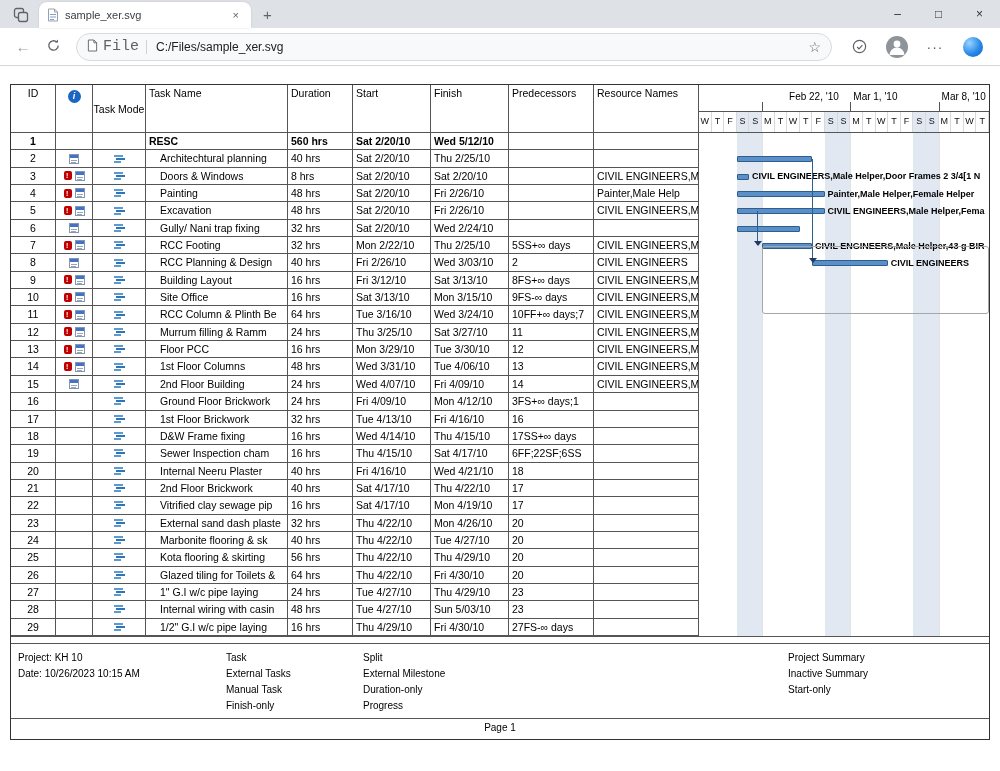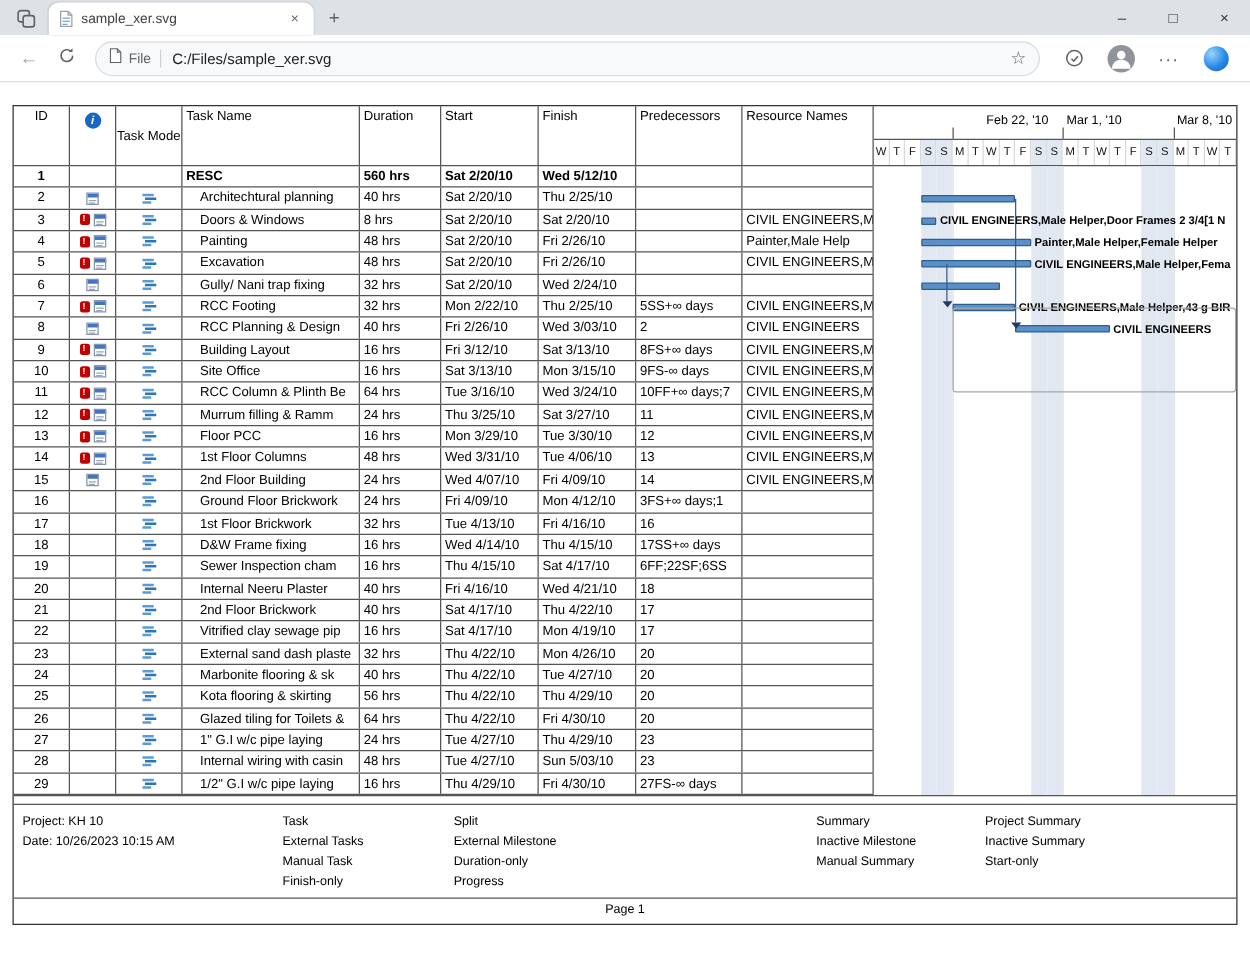--- a/index.html
+++ b/index.html
@@ -14,21 +14,21 @@
   .tab-title{font-size:11px;color:#3c4043;flex:1;overflow:hidden;white-space:nowrap;margin-left:6px;}
   .tab-close{font-size:11px;color:#5f6368;padding:1px 4px;border-radius:4px;cursor:default;}
   .newtab{font-size:15px;color:#5f6368;margin:0 0 5px 12px;}
   .wincontrols{position:absolute;right:0;top:0;height:28px;display:flex;}
   .wincontrols span{width:41px;text-align:center;line-height:28px;font-size:12px;color:#333;}
 
   .addressbar{height:38px;background:#fff;display:flex;align-items:center;border-bottom:1px solid #d7d7d7;box-sizing:border-box;padding:0 8px;}
   .nav-icon{width:30px;text-align:center;font-size:15px;color:#5f6368;}
   .nav-back{color:#9aa0a6;}
   .omnibox{flex:1;height:26px;background:#f8f9fa;border:1px solid #d8dbdf;border-radius:14px;display:flex;align-items:center;padding:0 10px;margin:0 8px;}
-  .scheme{font-size:11px;color:#5f6368;margin:0 7px 0 5px;}
+  .scheme{font-size:15px;color:#5f6368;margin:0 7px 0 5px;font-family:Liberation Mono, monospace;}
   .sep{width:1px;height:14px;background:#cfd3d8;margin-right:9px;}
   .url{font-size:12px;color:#202124;flex:1;white-space:nowrap;overflow:hidden;}
   .star{font-size:14px;color:#5f6368;margin-left:6px;}
   .ricon{width:38px;text-align:center;display:flex;justify-content:center;align-items:center;}
   .dots{font-size:14px;color:#5f6368;letter-spacing:1px;}
   .avatar{width:22px;height:22px;border-radius:50%;background:#8e9499;display:flex;align-items:center;justify-content:center;overflow:hidden;}
   .copilot{width:20px;height:20px;border-radius:50%;background:radial-gradient(circle at 32% 30%,#9ad4ff,#2a8ae8 55%,#0b5cc4);}
 
   
   .content{position:absolute;top:66px;left:0;right:0;bottom:0;background:#fff;}
@@ -678,25 +678,20 @@
               <div class="litem">External Tasks</div>
               <div class="litem">Manual Task</div>
               <div class="litem">Finish-only</div>
             </div>
             <div class="lcol" style="left: 352px;">
               <div class="litem">Split</div>
               <div class="litem">External Milestone</div>
               <div class="litem">Duration-only</div>
               <div class="litem">Progress</div>
             </div>
-            <div class="lcol" style="left: 642px;">
-              <div class="litem">Summary</div>
-              <div class="litem">Inactive Milestone</div>
-              <div class="litem">Manual Summary</div>
-            </div>
             <div class="lcol" style="left: 777px;">
               <div class="litem">Project Summary</div>
               <div class="litem">Inactive Summary</div>
               <div class="litem">Start-only</div>
             </div>
           </div>
         <div class="pagenum">Page 1</div>
       </div>
 
     </div>

